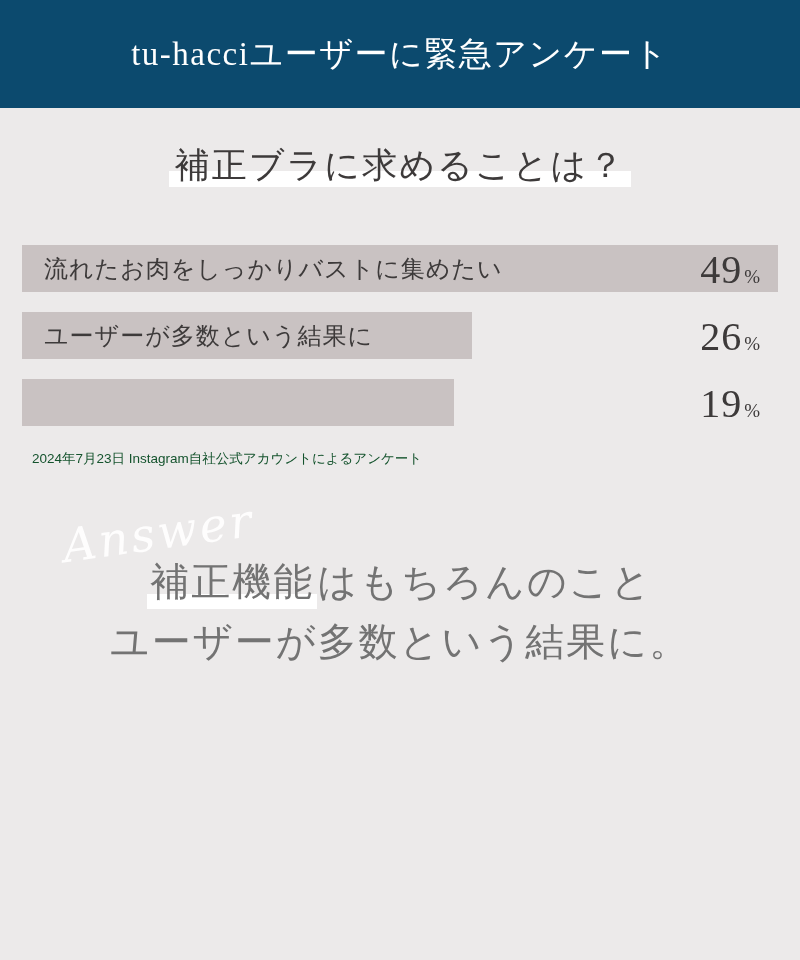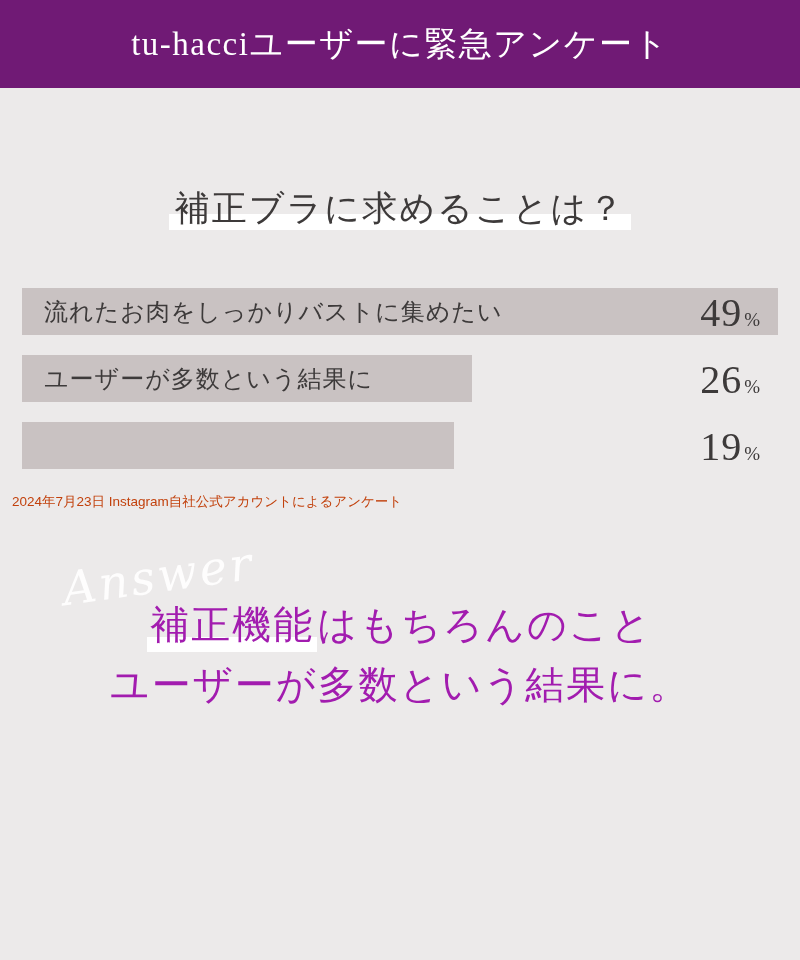--- a/index.html
+++ b/index.html
@@ -11,38 +11,38 @@
     height: 960px;
     background: #eceaea;
     font-family: "Liberation Serif", "DejaVu Serif", serif;
     overflow: hidden;
     position: relative;
   }
 
   
   .header-band {
     width: 800px;
-    height: 88px;
-    background: #701a75;
+    height: 108px;
+    background: #0c4a6e;
     display: flex;
     align-items: center;
     justify-content: center;
     box-sizing: border-box;
   }
   .header-title {
     color: #ffffff;
     font-size: 33px;
     letter-spacing: 1.5px;
     font-family: "Liberation Serif", "DejaVu Serif", serif;
     white-space: nowrap;
   }
 
   
   .question-wrap {
-    margin-top: 97px;
+    margin-top: 34px;
     text-align: center;
   }
   .question-text {
     display: inline-block;
     position: relative;
     font-size: 35px;
     color: #3d3a3a;
     letter-spacing: 2px;
     padding: 0 6px;
   }
@@ -102,24 +102,24 @@
     font-size: 40px;
     letter-spacing: 1px;
   }
   .value .pct {
     font-size: 19px;
     margin-left: 2px;
   }
 
   
   .note {
-    padding: 2px 22px 0 12px;
+    padding: 2px 22px 0 32px;
     font-family: "Liberation Sans", "DejaVu Sans", sans-serif;
     font-size: 13.5px;
-    color: #c2410c;
+    color: #14532d;
     line-height: 1.65;
   }
 
   
   .answer-area {
     position: relative;
     margin-top: 36px;
     height: 300px;
   }
   .script-answer {
@@ -137,21 +137,21 @@
   }
   .answer-lines {
     position: absolute;
     left: 0;
     right: 0;
     top: 46px;
     text-align: center;
   }
   .ans-line {
     font-size: 39px;
-    color: #a21caf;
+    color: #737373;
     letter-spacing: 2px;
     line-height: 1.52;
     white-space: nowrap;
   }
   .hl {
     position: relative;
     display: inline-block;
     padding: 0 3px;
   }
   .hl::before {

